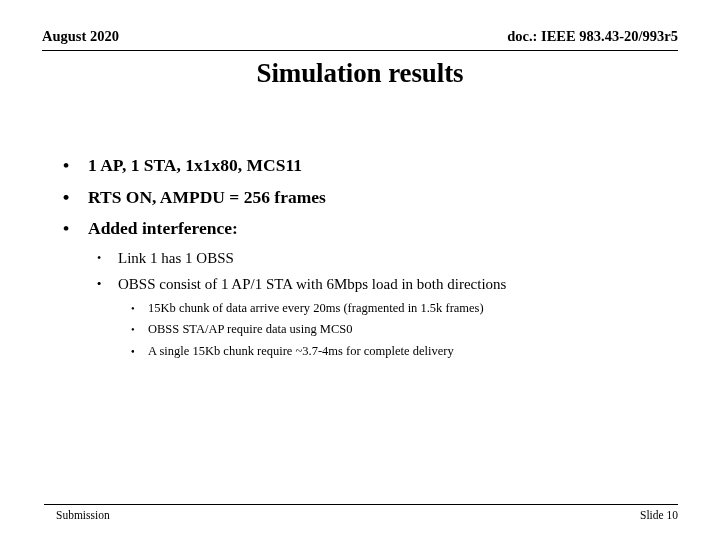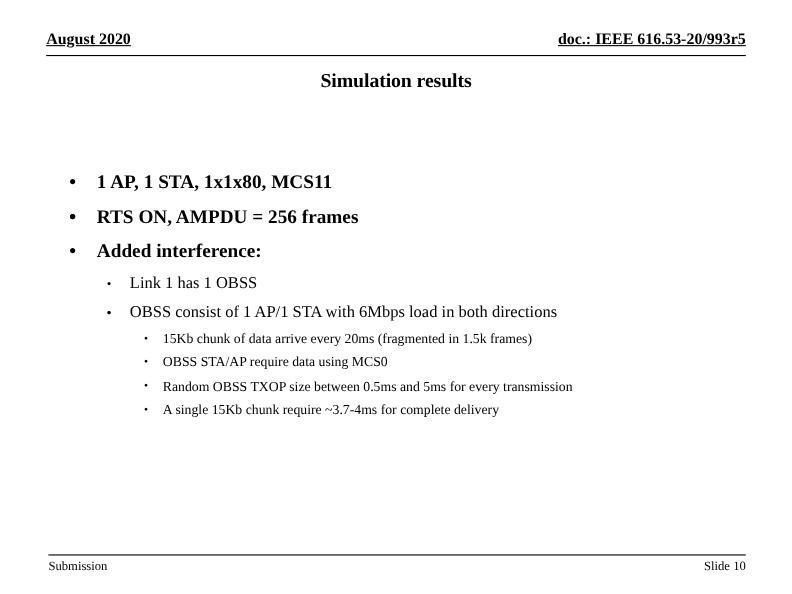--- a/index.html
+++ b/index.html
@@ -36,33 +36,32 @@
     display: flex;
     align-items: flex-start;
     justify-content: space-between;
   }
   .header-date,
   .header-doc {
     font-size: 14.5px;
     font-weight: bold;
     line-height: 17px;
     white-space: nowrap;
-    text-decoration: underline;
   }
 
   
   .title-block {
     position: absolute;
     left: 42px;
     top: 57px;
     width: 636px;
     text-align: center;
   }
   .title {
-    font-size: 18px;
+    font-size: 27px;
     font-weight: bold;
     line-height: 32px;
     letter-spacing: -0.1px;
     text-align: center;
   }
   .subtitle {
     font-size: 19px;
     font-weight: bold;
     line-height: 24px;
     margin-top: 4px;
@@ -144,33 +143,34 @@
     padding-top: 2px;
     display: flex;
     align-items: flex-start;
   }
   .footer-left,
   .footer-center,
   .footer-right {
     font-size: 11.5px;
     line-height: 16px;
     white-space: nowrap;
+    margin-left: 12px;
   }
   .footer-left { flex: 0 0 auto; width: 200px; text-align: left; }
   .footer-center { flex: 1 1 auto; text-align: right; }
   .footer-right { flex: 0 0 auto; width: 200px; text-align: right; }
 </style>
 </head>
 <body>
 
 <div class="slide">
 
   <div class="header">
     <span class="header-date">August 2020</span>
-    <span class="header-doc">doc.: IEEE 616.53-20/993r5</span>
+    <span class="header-doc">doc.: IEEE 983.43-20/993r5</span>
   </div>
 
   <div class="title-block">
     <div class="title">Simulation results</div>
   </div>
 
   <div class="body">
     <ul class="lvl">
 
       <li class="b1">
@@ -217,21 +217,20 @@
                 <span>15Kb chunk of data arrive every 20ms (fragmented in 1.5k frames)</span>
               </li>
 
               <li class="b3">
                 <span class="dot">•</span>
                 <span>OBSS STA/AP require data using MCS0</span>
               </li>
 
               <li class="b3">
                 <span class="dot">•</span>
-                <span>Random OBSS TXOP size between 0.5ms and 5ms for every transmission</span>
               </li>
 
               <li class="b3">
                 <span class="dot">•</span>
                 <span>A single 15Kb chunk require ~3.7-4ms for complete delivery</span>
               </li>
 
             </ul>
           </li>
 

